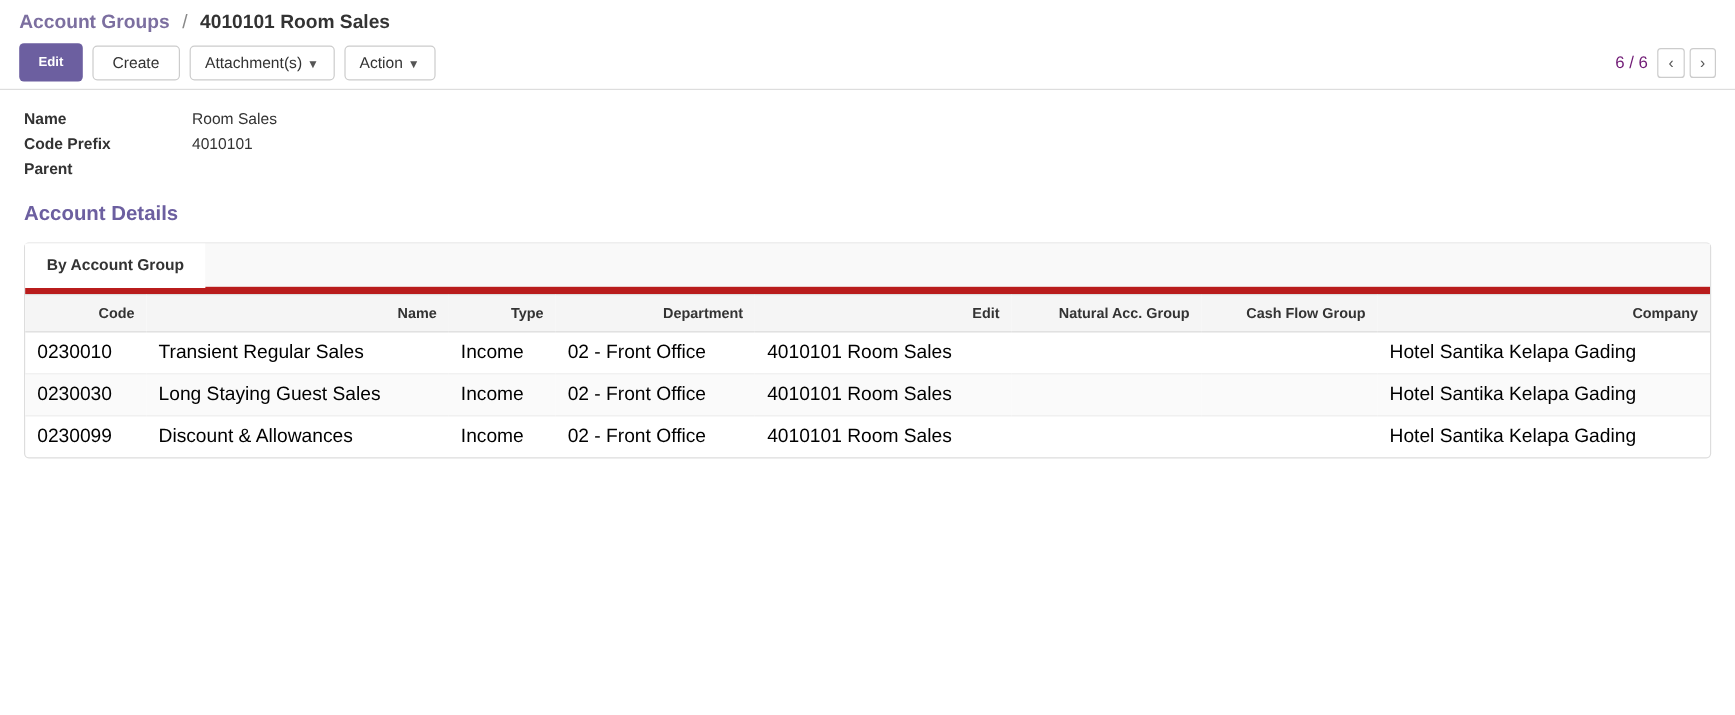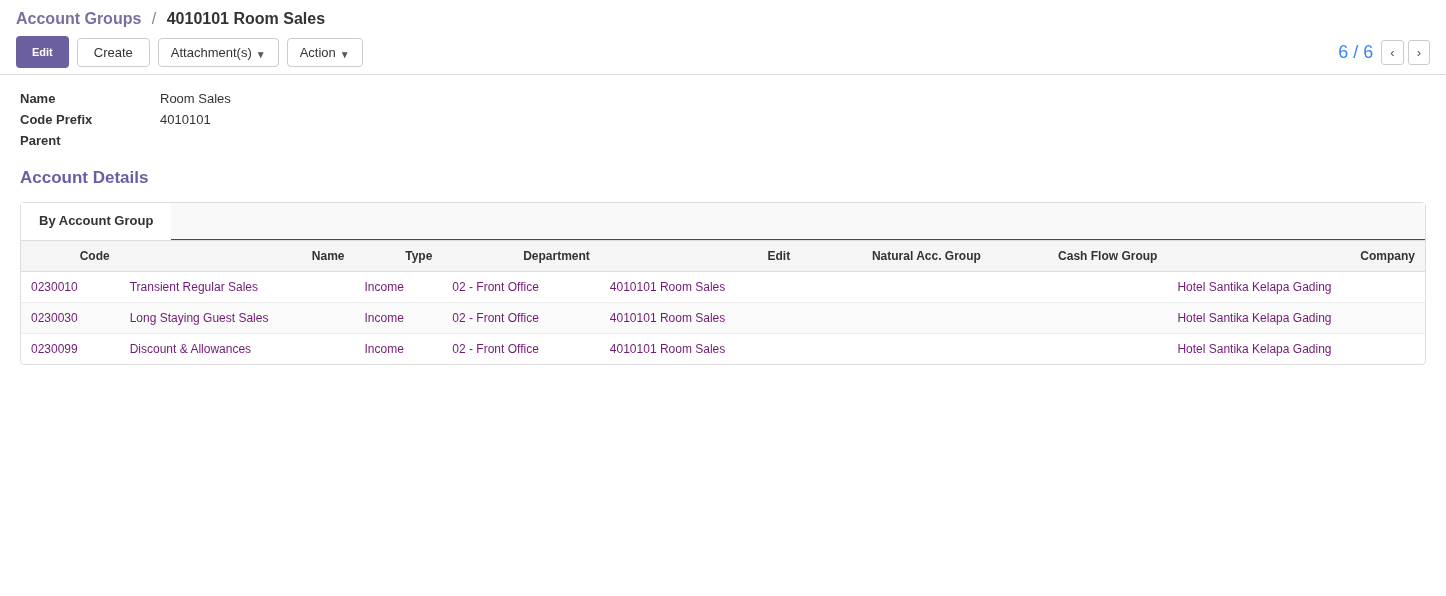--- a/index.html
+++ b/index.html
@@ -71,22 +71,22 @@
     .btn-dropdown .chevron {
       font-size: 10px;
       color: #555;
     }
     .toolbar-right {
       display: flex;
       align-items: center;
       gap: 4px;
     }
     .pager-text {
-      font-size: 18px;
-      color: #3b82f6;
+      font-size: 14px;
+      color: #701a75;
       margin-right: 4px;
     }
     .pager-btn {
       background: #fff;
       border: 1px solid #ccc;
       padding: 4px 8px;
       cursor: pointer;
       border-radius: 3px;
       font-size: 13px;
       color: #555;
@@ -120,21 +120,21 @@
       font-weight: bold;
       margin-bottom: 14px;
     }
 
     .tabs-container {
       border: 1px solid #ddd;
       border-radius: 4px;
     }
     .tabs-header {
       display: flex;
-      border-bottom: 1px solid #b91c1c;
+      border-bottom: 6px solid #b91c1c;
       background: #f9f9f9;
     }
     .tab {
       padding: 10px 18px;
       cursor: pointer;
       font-size: 13px;
       color: #555;
       border-right: 1px solid #ddd;
       white-space: nowrap;
     }
@@ -156,22 +156,22 @@
       font-weight: bold;
       font-size: 12px;
       color: #333;
       padding: 8px 10px;
       text-align: right;
       border-bottom: 1px solid #ddd;
       border-top: 1px solid #ddd;
     }
     .data-table td {
       padding: 8px 10px;
-      font-size: 12px;
-      color: #701a75;
+      font-size: 16px;
+      color: #000000;
       border-bottom: 1px solid #eee;
     }
     .data-table tr:nth-child(even) td {
       background: #fafafa;
     }
     .data-table tr:last-child td {
       border-bottom: none;
     }
   </style>
 </head>

